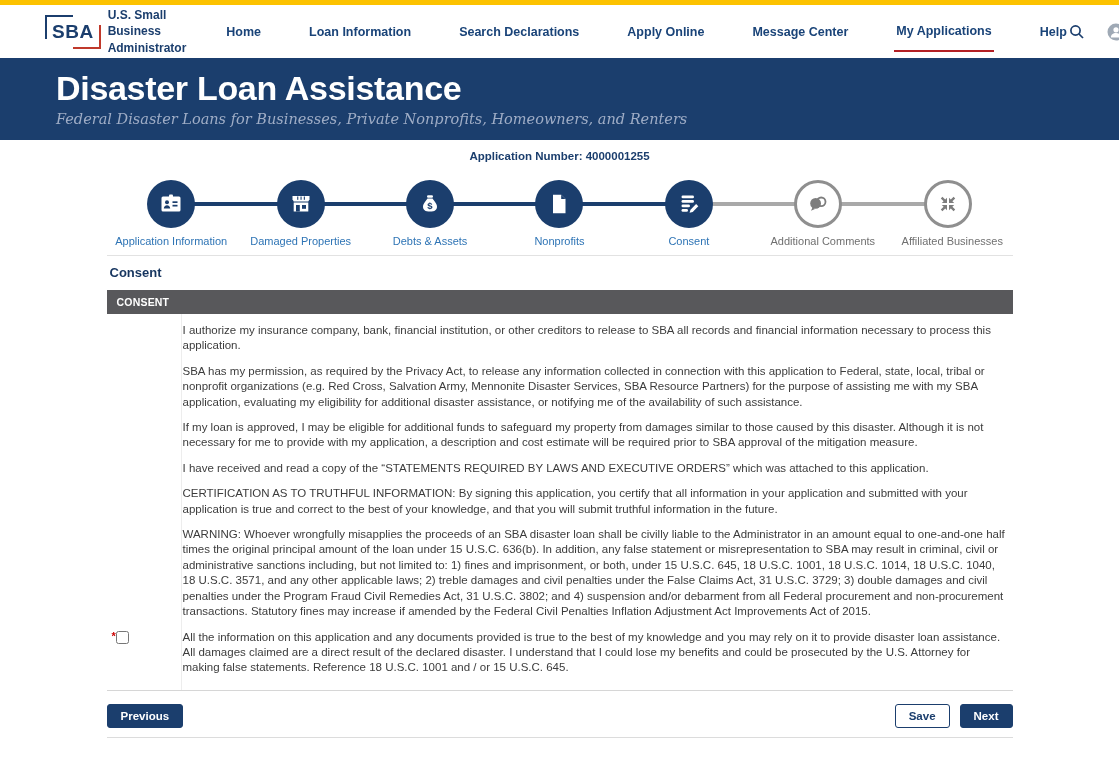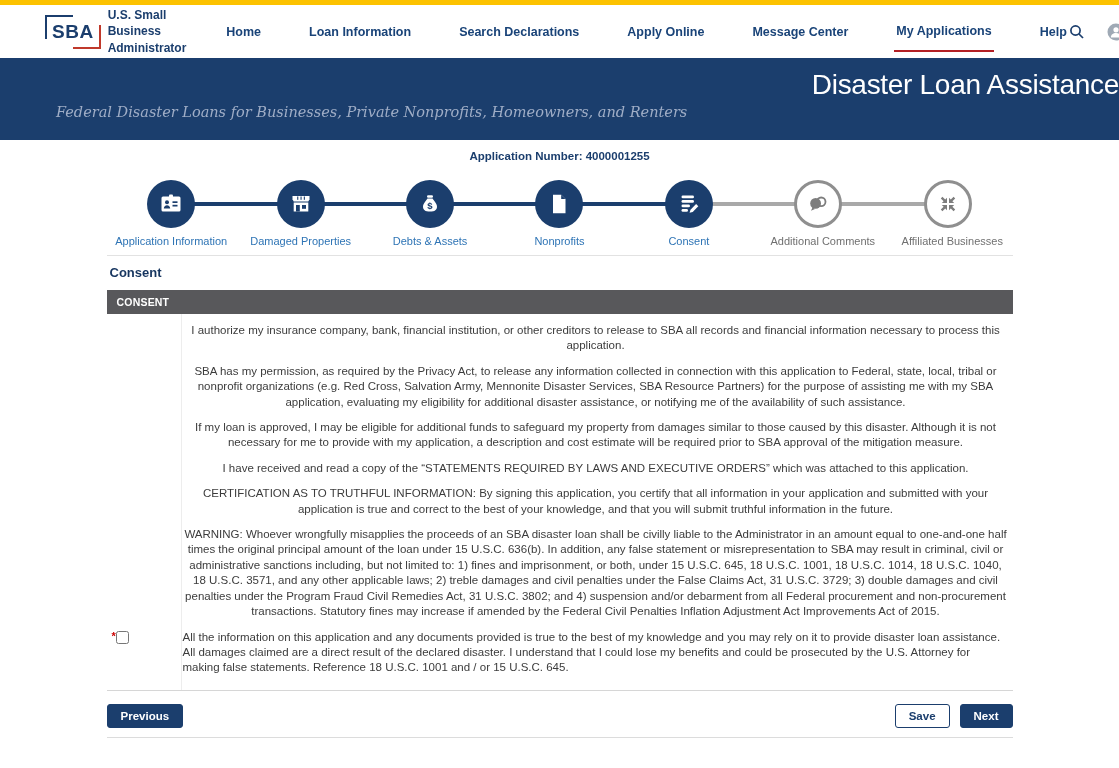--- a/index.html
+++ b/index.html
@@ -22,21 +22,21 @@
   .org-text { font-size:12px; color:#1b3e6d; line-height:1.35; margin-left:7px; font-weight:bold; }
   .nav-links { display:flex; margin-left:38px; gap:44px; align-items:center; }
   .nav-link { font-size:12.5px; font-weight:bold; color:#194378; text-decoration:none;
     padding:12px 2px; cursor:pointer; white-space:nowrap; }
   .nav-link.active { border-bottom:2px solid #b32025; }
   .nav-right { margin-left:auto; display:flex; align-items:center; gap:22px; }
   .search-btn, .avatar-btn { cursor:pointer; display:flex; align-items:center; }
 
   
   .hero { height:82px; background:#1b3e6d; padding:11px 0 0 56px; }
-  .hero-title { color:#fff; font-size:28px; font-weight:normal; letter-spacing:-0.3px;text-align:right; }
+  .hero-title { color:#fff; font-size:34px; font-weight:bold; letter-spacing:-0.3px; }
   .hero-sub { color:#9fadc6; font-size:14.5px; font-style:italic;
     font-family:"DejaVu Serif", serif; margin-top:3px; }
 
   
   .main { width:906px; margin:0 auto; }
   .app-number { text-align:center; color:#1b3e6d; font-weight:bold; font-size:11.5px;
     margin-top:10px; }
 
   
   .stepper { display:flex; margin-top:18px; padding-bottom:8px; border-bottom:1px solid #e2e2e2; }
@@ -55,21 +55,21 @@
   .step.todo .icon-svg .d { fill:#fff; }
 
   
   .section-heading { font-size:13px; font-weight:bold; color:#16355f; margin:9px 0 10px 3px; }
   .section-bar { background:#58585b; color:#fff; font-weight:bold; font-size:10.5px;
     padding:6px 10px; letter-spacing:0.2px; }
   .consent-body { border-bottom:1px solid #d6d6d6; padding:9px 0 14px; position:relative; }
   .consent-body::before { content:""; position:absolute; left:74px; top:0; bottom:0;
     width:1px; background:#ededed; }
   .consent-body p { margin:0 76px 10px 76px; margin-right:4px; font-size:11.5px;
-    line-height:1.34; color:#3c3c3c;text-align:center; }
+    line-height:1.34; color:#3c3c3c; }
   .cb-row { display:flex; margin-top:4px; }
   .cb-cell { width:76px; flex:0 0 76px; padding-left:5px; }
   .req { color:#cc0000; font-size:11px; font-weight:bold; vertical-align:top; }
   .cb-cell input { width:13px; height:13px; cursor:pointer; vertical-align:top; margin-top:1px; }
   .cb-text { font-size:11.5px; line-height:1.34; color:#3c3c3c; padding-right:4px; }
 
   
   .btn-row { display:flex; justify-content:space-between; align-items:center; margin-top:13px; }
   .btn { font-family:"Liberation Sans",sans-serif; font-size:11.5px; font-weight:bold;
     padding:5px 13px; border-radius:3px; cursor:pointer; border:1px solid #1b3e6d;

